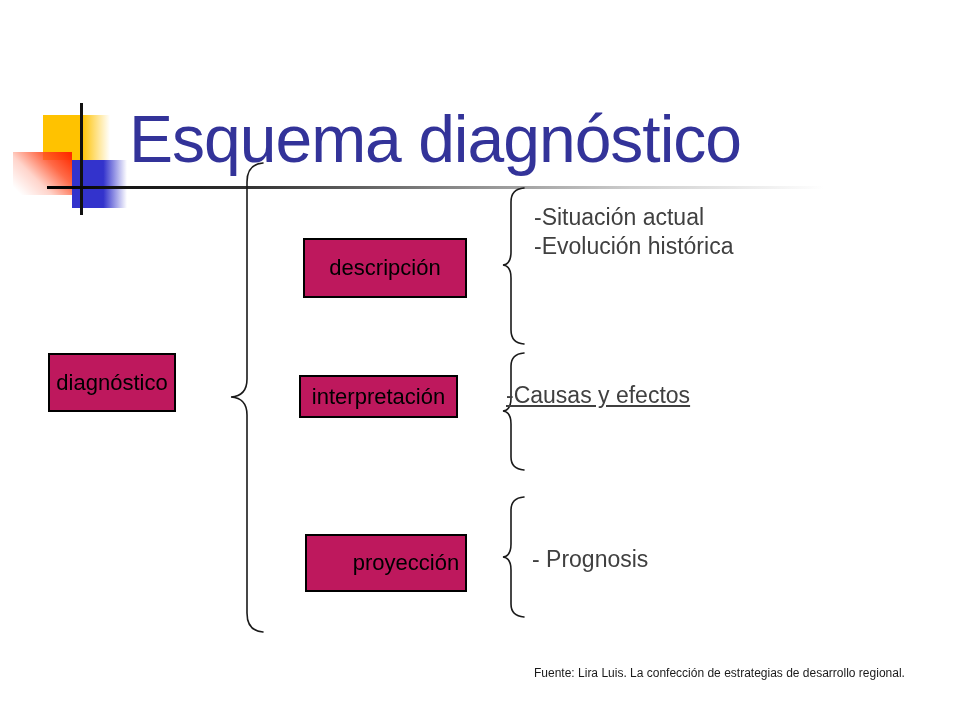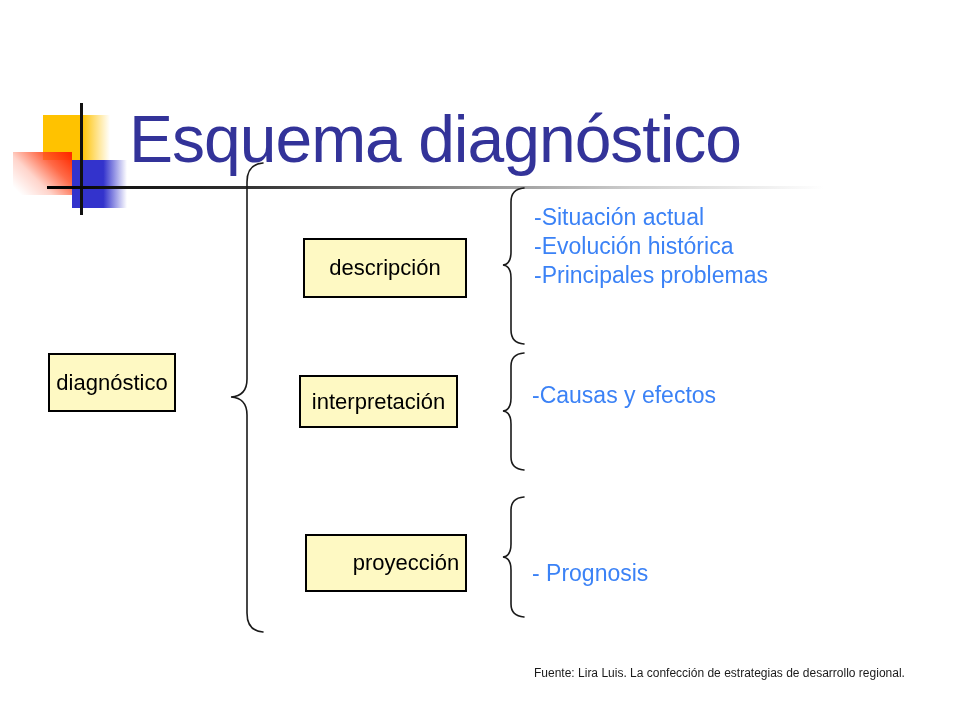--- a/index.html
+++ b/index.html
@@ -23,37 +23,37 @@
   .hline{left:47px;top:186px;width:810px;height:3px;
     background:linear-gradient(to right,#000 0%,#333 25%,#888 50%,#ccc 72%,rgba(255,255,255,0) 96%);}
 
   .title{
     left:129px;top:106px;
     font-size:66px;letter-spacing:-1px;
     color:#333399;white-space:nowrap;line-height:1;
   }
 
   .node{
-    background:#fef9c3;
+    background:#be185d;
     border:2px solid #000;
     display:flex;align-items:center;justify-content:center;
     font-size:22px;color:#000;box-sizing:border-box;
   }
   .node-diagnostico{left:48px;top:353px;width:128px;height:59px;}
   .node-descripcion{left:303px;top:238px;width:164px;height:60px;}
-  .node-interpretacion{left:299px;top:375px;width:159px;height:53px;}
+  .node-interpretacion{left:299px;top:375px;width:159px;height:43px;}
   .node-proyeccion{left:305px;top:534px;width:162px;height:58px;padding-left:40px;}
 
   .braces{left:0;top:0;width:960px;height:720px;pointer-events:none;}
   .braces path{fill:none;stroke:#1a1a1a;stroke-width:1.6;stroke-linecap:round;}
 
-  .items{font-size:23px;color:#3b82f6;line-height:29px;white-space:nowrap;}
+  .items{font-size:23px;color:#404040;line-height:29px;white-space:nowrap;}
   .items-descripcion{left:534px;top:203px;}
-  .items-interpretacion{left:532px;top:381px;}
-  .items-proyeccion{left:532px;top:559px;}
+  .items-interpretacion{left:506px;top:381px;text-decoration:underline;}
+  .items-proyeccion{left:532px;top:545px;}
 
   .footer{
     left:534px;top:666px;font-size:12px;color:#1a1a1a;white-space:nowrap;
   }
   .footer b{font-weight:normal;}
 </style>
 </head>
 <body>
 
 <div class="abs sq-yellow"></div>
@@ -80,21 +80,20 @@
 <div class="abs node node-interpretacion">
   <span>interpretación</span>
 </div>
 <div class="abs node node-proyeccion">
   <span>proyección</span>
 </div>
 
 <div class="abs items items-descripcion">
   <div>-Situación actual</div>
   <div>-Evolución histórica</div>
-  <div>-Principales problemas</div>
 </div>
 <div class="abs items items-interpretacion">
   <div>-Causas y efectos</div>
 </div>
 <div class="abs items items-proyeccion">
   <div>- Prognosis</div>
 </div>
 
 <div class="abs footer">
   <b>Fuente:</b><span> Lira Luis. La confección de estrategias de desarrollo regional.</span>

